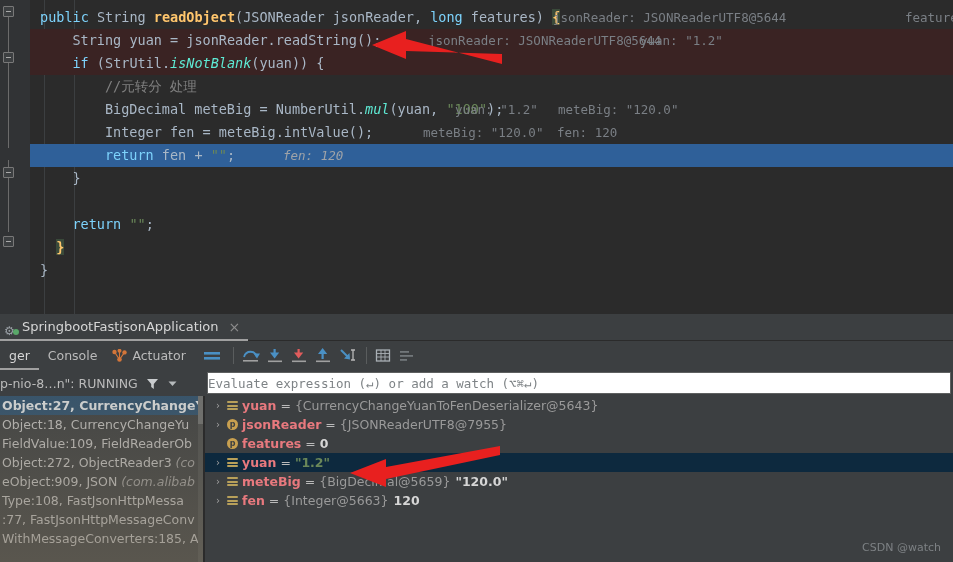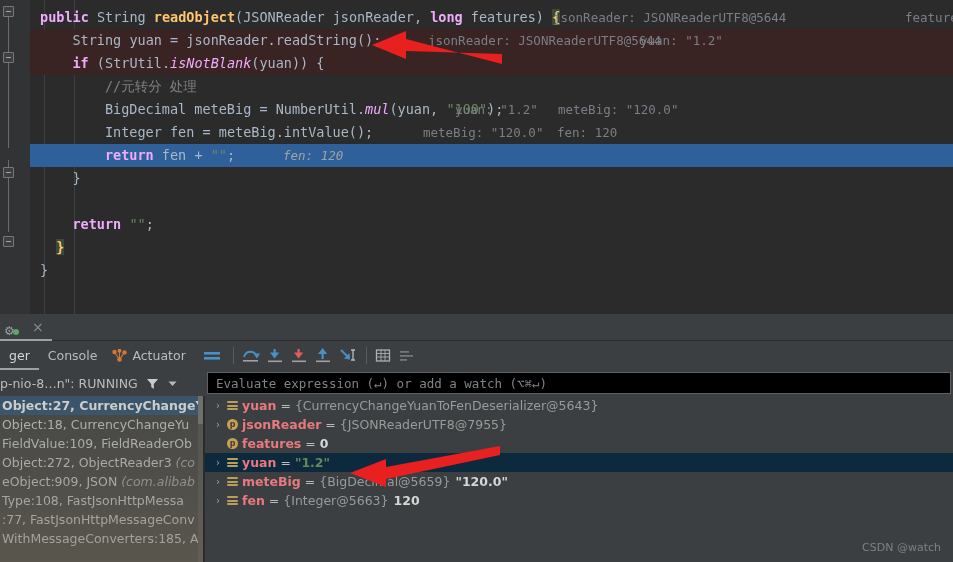--- a/index.html
+++ b/index.html
@@ -40,27 +40,27 @@
   }
   .code-line {
     position: absolute; left: 0; width: 923px; height: 23px;
     line-height: 23px; font-size: 13.5px; white-space: pre;
     font-family: "DejaVu Sans Mono", monospace;
   }
   .ln-hl   { background: #3a2323; }
   .ln-exec { background: #2f6099; }
   .code-text { padding-left: 10px; display: inline-block; }
 
-  .kw   { color: #f0abfc; font-weight: bold; }
+  .kw   { color: #7dd3fc; font-weight: normal; }
   .typ  { color: #a9b7c6; }
   .meth { color: #ffc66d; font-weight: bold; }
   .id   { color: #a9b7c6; }
   .str  { color: #6a8759; }
   .cmt  { color: #808080; }
-  .ital { color: #f0abfc; font-style: italic; }
+  .ital { color: #5eead4; font-style: italic; }
   .brc-hl { background: #3a4a3a; color: #ffc66d; font-weight: bold; }
   .hint { color: #7a7f85; font-size: 12.5px; }
   .hint-ex { color: #9fa3a8; font-style: italic; font-size: 12.5px; }
   .punct { color: #a9b7c6; }
 
   
   .debug-panel {
     position: absolute; left: 0; top: 314px; width: 953px; height: 248px;
     background: #3c3f41; font-family: "DejaVu Sans", sans-serif;
   }
@@ -109,22 +109,22 @@
   .thread-sel {
     position: absolute; left: 0; top: 0; width: 204px; height: 26px;
     display: flex; align-items: center;
   }
   .thread-txt {
     font-size: 12.5px; color: #bbbbbb; white-space: nowrap;
     font-family: "DejaVu Sans", sans-serif;
   }
   .eval-field {
     position: absolute; left: 207px; top: 2px; width: 744px; height: 22px;
-    background: #000000; border: 1px solid #5e6060;
-    display: flex; align-items: center; padding-left: 8px;
+    background: #ffffff; border: 1px solid #5e6060;
+    display: flex; align-items: center; padding-left: 0;
   }
   .eval-ph {
     font-size: 12.5px; color: #7e8386;
     font-family: "DejaVu Sans Mono", monospace;
   }
 
   
   .frames {
     position: absolute; left: 0; top: 82px; width: 203px; height: 166px;
     background: #3c3f41; overflow: hidden;
@@ -238,20 +238,21 @@
   </svg>
 
   <div class="debug-panel">
 
     <div class="run-tabbar">
       <div class="run-tab">
         <span class="run-tab-icon">
           <span class="bug-glyph">⚙</span>
           <span class="green-dot"></span>
         </span>
+        <span class="run-tab-label">SpringbootFastjsonApplication</span>
         <span class="tab-close">×</span>
       </div>
     </div>
 
     <div class="tool-tabbar">
       <div class="tt active">ger</div>
       <div class="tt">Console</div>
       <div class="tt" style="padding-left:26px;position:relative;">
         <svg style="position:absolute;left:6px;top:8px;" width="15" height="13" viewBox="0 0 15 13">
           <circle cx="2.5" cy="3" r="2.2" fill="#d4763a"></circle>

